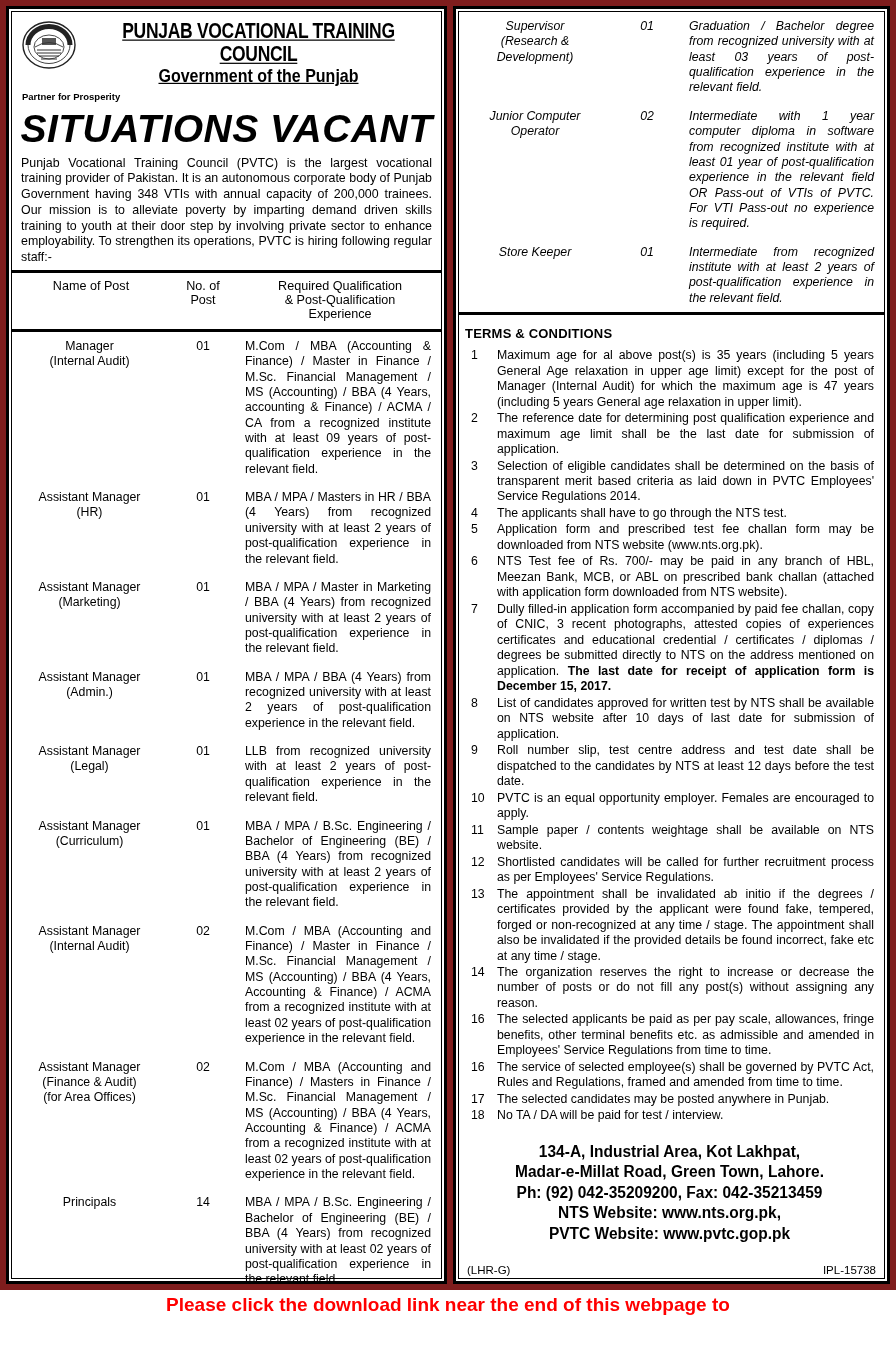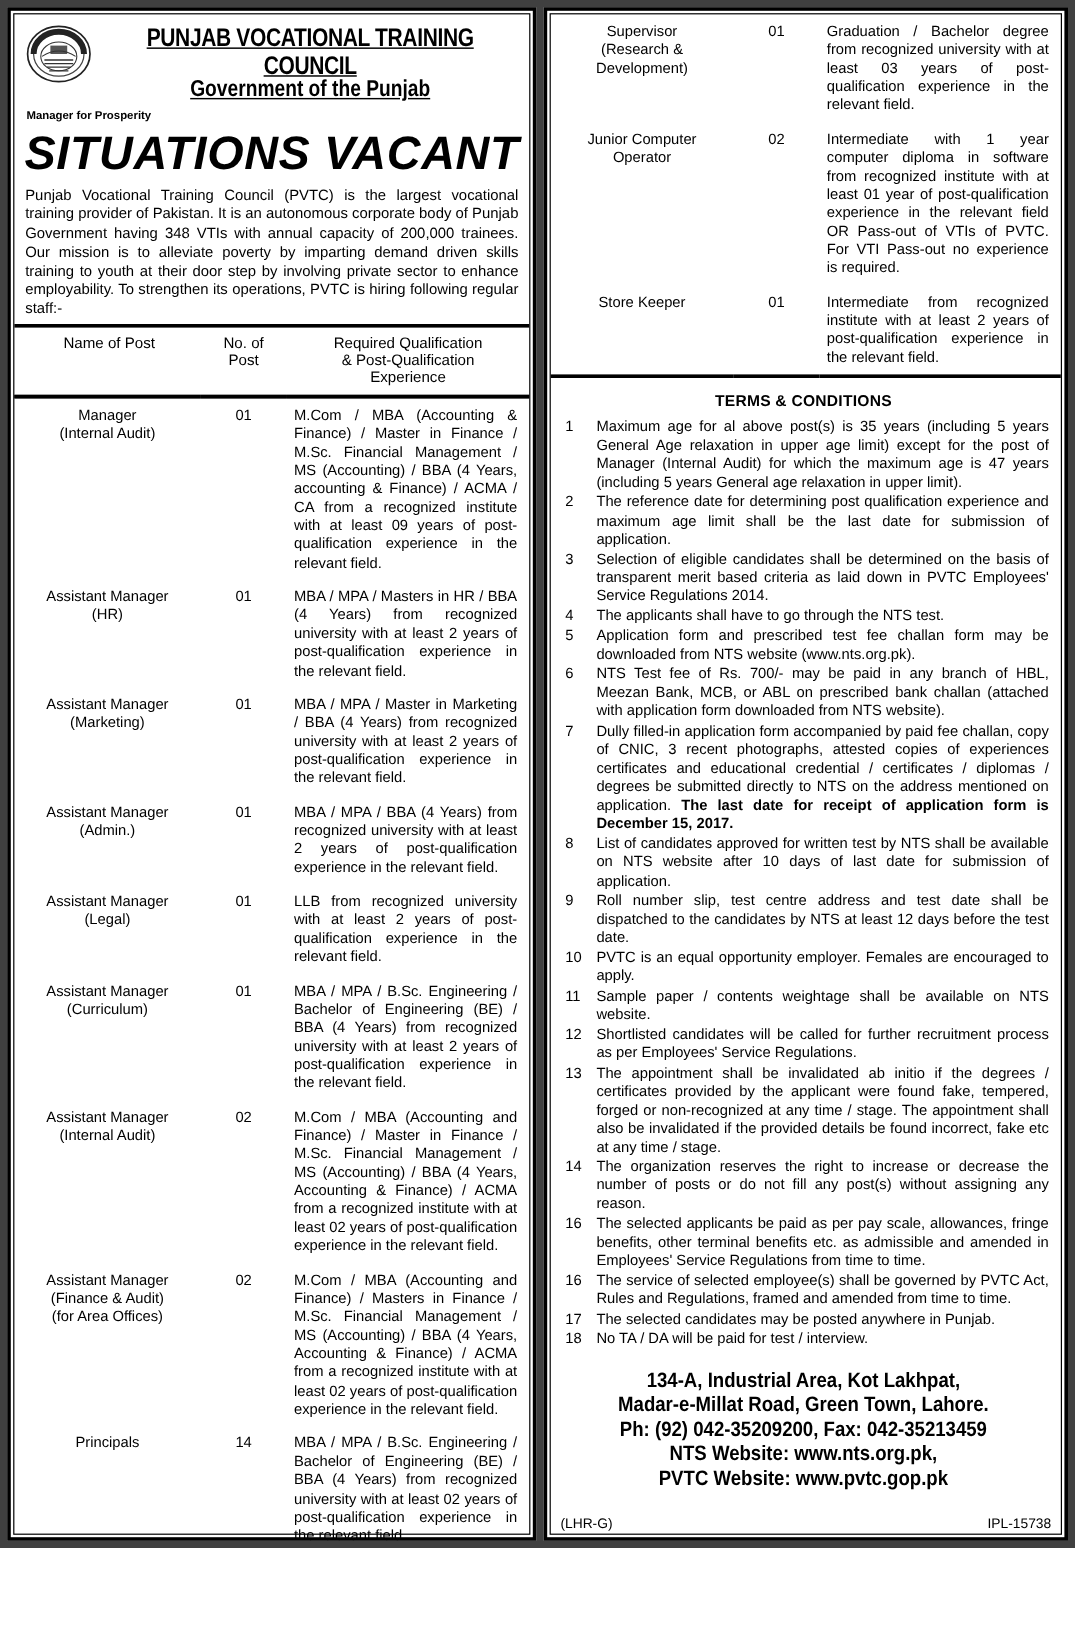--- a/index.html
+++ b/index.html
@@ -6,21 +6,21 @@
   body{
     width:896px;height:1361px;
     background:#ffffff;
     font-family:"Liberation Sans", sans-serif;
     color:#000;
     overflow:hidden;
     position:relative;
   }
   .ad{
     position:absolute;left:0;top:0;width:896px;height:1290px;
-    background:#404040;
+    background:#7f1d1d;
   }
   
   .wm{
     position:absolute;
     color:#f6b9b9;
     font-family:"Liberation Sans", sans-serif;
     font-weight:bold;
     white-space:nowrap;
     pointer-events:none;
     z-index:5;
@@ -101,21 +101,21 @@
   }
   .tbl td.c1{width:146px;text-align:center;}
   .tbl td.c2{width:66px;text-align:center;}
   .tbl td.c3{text-align:justify;padding-right:10px;padding-left:6px;}
   .tbl td.c3 span{display:block;text-align:justify;}
   .hdr-lbl{display:block;}
 
   
   .terms-wrap{padding:6px 10px 4px 6px;}
   .terms-title{
-    text-align:center;font-size:13px;font-weight:bold;
+    text-align:left;font-size:13px;font-weight:bold;
     letter-spacing:.2px;margin:5px 0 7px 0;
   }
   .term{
     display:flex;font-size:12.3px;line-height:1.26;margin-bottom:1px;
   }
   .term-n{
     flex:0 0 26px;text-align:left;padding-left:6px;
   }
   .term-t{flex:1;text-align:justify;}
   .term-t b{font-weight:bold;}
@@ -168,21 +168,21 @@
               <rect x="22" y="18" width="14" height="7" fill="#555"></rect>
               <path d="M17 30 h24 M17 33 h24 M19 36 h20 M21 39 h16" stroke="#333" stroke-width="1.1"></path>
               <path d="M15 27 q14 -9 28 0" fill="none" stroke="#333" stroke-width="0.9"></path>
             </svg>
           </div>
           <div class="org-title">
             <div class="org-l1">PUNJAB VOCATIONAL TRAINING COUNCIL</div>
             <div class="org-l2">Government of the Punjab</div>
           </div>
         </div>
-        <div class="tagline">Manager for Prosperity</div>
+        <div class="tagline">Partner for Prosperity</div>
         <div class="sv">SITUATIONS VACANT</div>
         <div class="intro">Punjab Vocational Training Council (PVTC) is the largest vocational training provider of Pakistan. It is an autonomous corporate body of Punjab Government having 348 VTIs with annual capacity of 200,000 trainees. Our mission is to alleviate poverty by imparting demand driven skills training to youth at their door step by involving private sector to enhance employability. To strengthen its operations, PVTC is hiring following regular staff:-</div>
       </div>
 
       <table class="tbl">
         <thead>
           <tr>
             <th class="c1">
               <span class="hdr-lbl">Name of Post</span>
             </th>
@@ -290,21 +290,21 @@
             </tr>
           </tbody>
       </table>
 
     </div>
   </div>
 
   <div class="panel right-panel">
     <div class="inner">
 
-      <table class="tbl" style="border-bottom:3px solid #000;">
+      <table class="tbl" style="border-bottom:3px solid #000;font-style:italic;">
         <tbody id="right-rows">
             <tr>
               <td class="c1">
                 <div>Supervisor</div>
                 <div>(Research &amp;</div>
                 <div>Development)</div>
               </td>
               <td class="c2">01</td>
               <td class="c3">
                 <span>Graduation / Bachelor degree from recognized university with at least 03 years of post-qualification experience in the relevant field.</span>
@@ -422,13 +422,14 @@
         <span>(LHR-G)</span>
         <span>IPL-15738</span>
       </div>
 
     </div>
   </div>
 
 </div>
 
 <div class="note" style="color: rgb(255, 0, 0);">
+  <div>Please click the download link near the end of this webpage to</div>
 </div>
 
 </body></html>

